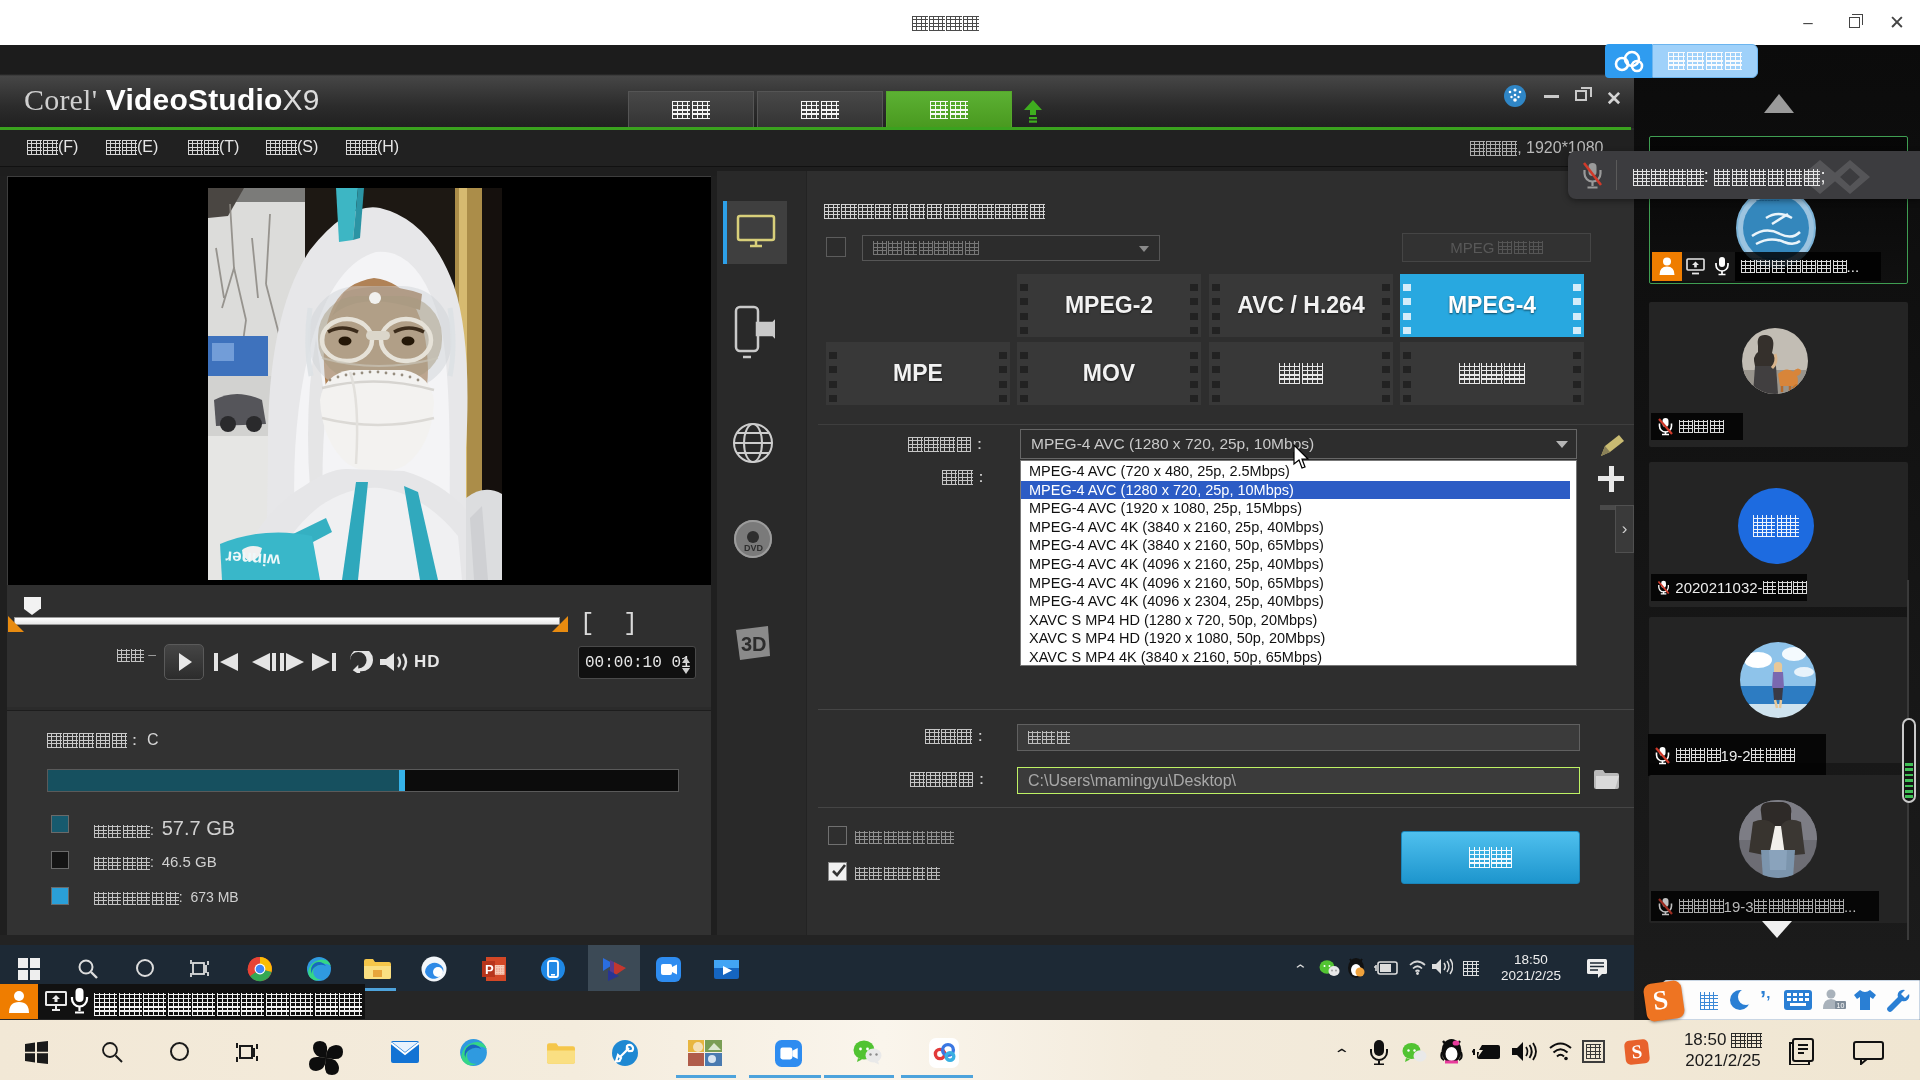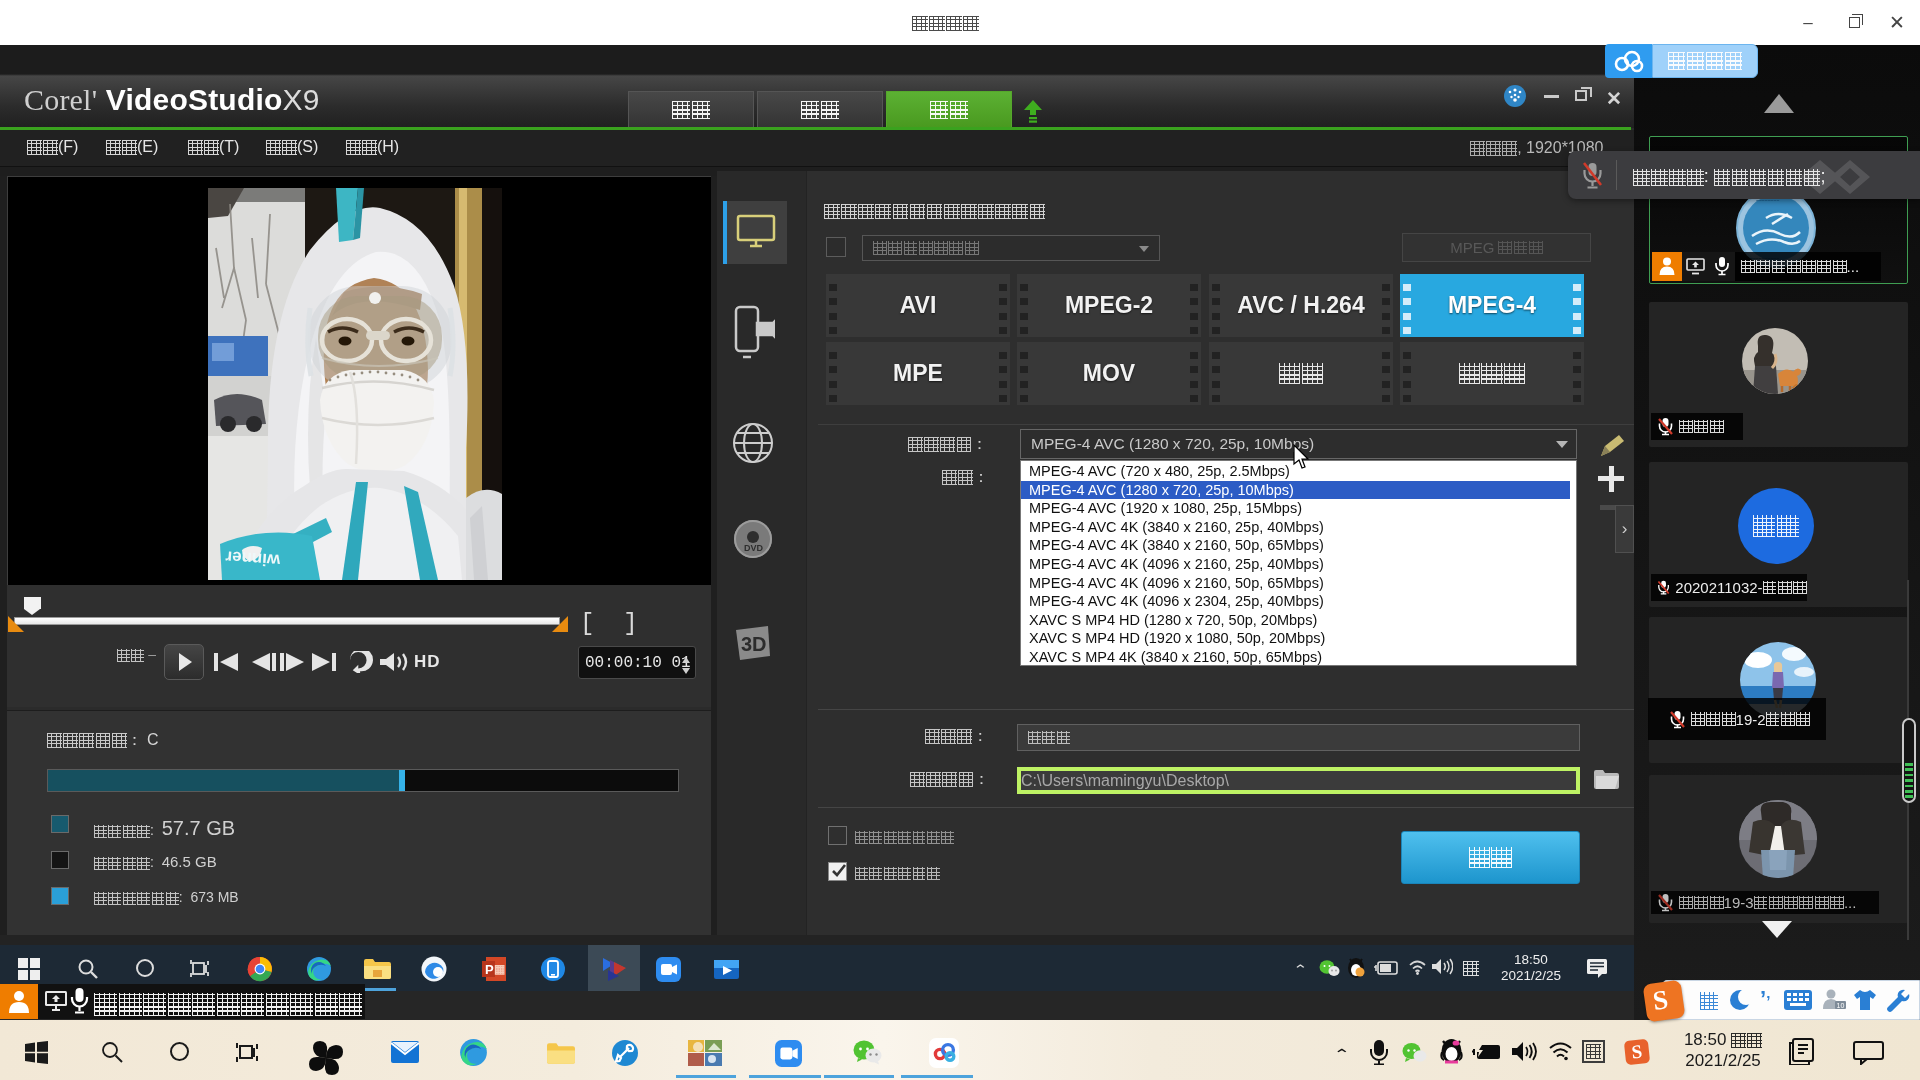--- a/index.html
+++ b/index.html
@@ -370,21 +370,20 @@
         <i></i>
       </span>
       <span style="margin-left:auto;margin-right:10px;width:0;height:0;border:5px solid transparent;border-top:6px solid #8a8a8a;transform:translateY(3px)"></span>
     </div>
 <div class="abs" style="left:1402px;top:233px;width:189px;height:29px;background:#323232;border:1px solid #454545;color:#585858;font-size:15px;display:flex;align-items:center;justify-content:center">MPEG <span class="cn" style="margin-left:4px">
         <i></i>
         <i></i>
         <i></i>
       </span></div>
 
-<div class="fbtn" style="left:826px;top:274px"><span class="fholes l"></span>AVI<span class="fholes r"></span></div>
 <div class="fbtn" style="left:1017px;top:274px"><span class="fholes l"></span>MPEG-2<span class="fholes r"></span></div>
 <div class="fbtn" style="left:1209px;top:274px"><span class="fholes l"></span>AVC / H.264<span class="fholes r"></span></div>
 <div class="fbtn sel" style="left:1400px;top:274px"><span class="fholes l"></span>MPEG-4<span class="fholes r"></span></div>
 <div class="fbtn" style="left:1017px;top:342px"><span class="fholes l"></span>MOV<span class="fholes r"></span></div>
 <div class="fbtn" style="left:826px;top:342px"><span class="fholes l"></span>MPE<span class="fholes r"></span></div>
 <div class="fbtn" style="left:1209px;top:342px">
       <span class="fholes l"></span>
       <span class="cn cnb">
         <i></i>
         <i></i>
@@ -454,21 +453,21 @@
         <i></i>
         <i></i>
       </span>
     </div>
 <div class="abs" style="left:910px;top:769px;color:#d2d2d2;font-size:16px"><span class="cn">
         <i></i>
         <i></i>
         <i></i>
         <i></i>
       </span>：</div>
-<div class="abs" style="left:1017px;top:767px;width:563px;height:27px;background:#3b3b3b;border:4px solid #bef264;color:#a8a8a8;font-size:16px;display:flex;align-items:center;">C:\Users\mamingyu\Desktop\</div>
+<div class="abs" style="left:1017px;top:767px;width:563px;height:27px;background:#3b3b3b;border:1px solid #bef264;color:#a8a8a8;font-size:16px;display:flex;align-items:center;padding-left:10px">C:\Users\mamingyu\Desktop\</div>
 <svg class="abs" style="left:1593px;top:767px" width="27" height="24" viewBox="0 0 27 24">
       <path d="M1 5 Q1 3 3 3 L10 3 L12 6 L24 6 Q26 6 26 8 L26 20 Q26 22 24 22 L3 22 Q1 22 1 20 Z" fill="#b9b9b9"></path>
       <path d="M3 9 L26 9 L22 22 L3 22 Z" fill="#d9d9d9"></path>
     </svg>
 <div class="abs" style="left:818px;top:807px;width:816px;height:1px;background:#454545"></div>
 <div class="abs" style="left:828px;top:826px;width:19px;height:19px;background:#2f2f2f;border:1px solid #707070"></div>
 <div class="abs" style="left:855px;top:828px;color:#9b9b9b;font-size:14px"><span class="cn">
         <i></i>
         <i></i>
         <i></i>
@@ -910,21 +909,21 @@
         <rect y="62" width="76" height="14" fill="#cfe3ee"></rect>
         <ellipse cx="18" cy="18" rx="14" ry="8" fill="#fff"></ellipse>
         <ellipse cx="54" cy="12" rx="12" ry="7" fill="#f4fafe"></ellipse>
         <ellipse cx="64" cy="30" rx="10" ry="5" fill="#fff" opacity=".8"></ellipse>
         <path d="M34 26 Q33 20 38 20 Q43 20 42 26 L42 30 L34 30 Z" fill="#e8c898"></path>
         <path d="M33 30 L43 30 L44 46 L32 46 Z" fill="#7a68b0"></path>
         <path d="M33 46 L43 46 L42 58 L34 58 Z" fill="#3a3a46"></path>
         <path d="M35 58 L37 66 M41 58 L40 66" stroke="#e8c898" stroke-width="2.5"></path>
       </g>
     </svg>
-<div class="chip" style="left:1648px;top:698px;width:178px;height:42px;padding-left:20px"><svg width="19" height="19" viewBox="0 0 19 19">
+<div class="chip" style="left:1648px;top:734px;width:178px;height:42px;padding-left:5px"><svg width="19" height="19" viewBox="0 0 19 19">
         <rect x="6.5" y="1" width="6" height="9" rx="3" fill="#fff"></rect>
         <path d="M3.5 6.5 v2.5 a6 6 0 0 0 12 0 v-2.5" fill="none" stroke="#fff" stroke-width="1.6"></path>
         <path d="M9.5 14.5 v2.5 M6 17.5 h7" stroke="#fff" stroke-width="1.6"></path>
         <path d="M3 2 L16 17" stroke="#d03a2a" stroke-width="2.2"></path>
       </svg>&nbsp;<span class="cn">
         <i></i>
         <i></i>
         <i></i>
       </span>19-2<span class="cn">
         <i></i>
@@ -943,21 +942,21 @@
         <rect width="78" height="78" fill="#6d6d74"></rect>
         <rect x="0" y="0" width="78" height="40" fill="#7d7d85"></rect>
         <path d="M22 12 Q20 2 32 2 L44 2 Q54 4 52 14 L52 30 L24 30 Z" fill="#2e2a28"></path>
         <path d="M24 26 L52 26 L56 50 L20 50 Z" fill="#f2f0ec"></path>
         <path d="M14 22 Q28 16 36 26 L30 56 L10 52 Z" fill="#38342f"></path>
         <path d="M62 22 Q48 16 42 26 L46 56 L66 54 Z" fill="#3b3733"></path>
         <path d="M22 50 L56 50 L54 78 L24 78 Z" fill="#7c95ad"></path>
         <path d="M30 50 L48 50 L47 70 L31 70 Z" fill="#8aa3bc"></path>
       </g>
     </svg>
-<div class="chip" style="left:1651px;top:891px;width:228px;height:23px;padding-left:5px;color:#b9b9b9"><svg width="19" height="19" viewBox="0 0 19 19" opacity=".75">
+<div class="chip" style="left:1651px;top:891px;width:228px;height:30px;padding-left:5px;color:#b9b9b9"><svg width="19" height="19" viewBox="0 0 19 19" opacity=".75">
         <rect x="6.5" y="1" width="6" height="9" rx="3" fill="#fff"></rect>
         <path d="M3.5 6.5 v2.5 a6 6 0 0 0 12 0 v-2.5" fill="none" stroke="#fff" stroke-width="1.6"></path>
         <path d="M9.5 14.5 v2.5 M6 17.5 h7" stroke="#fff" stroke-width="1.6"></path>
         <path d="M3 2 L16 17" stroke="#d03a2a" stroke-width="2.2"></path>
       </svg>&nbsp;<span class="cn">
         <i></i>
         <i></i>
         <i></i>
       </span>19-3<span class="cn">
         <i></i>

